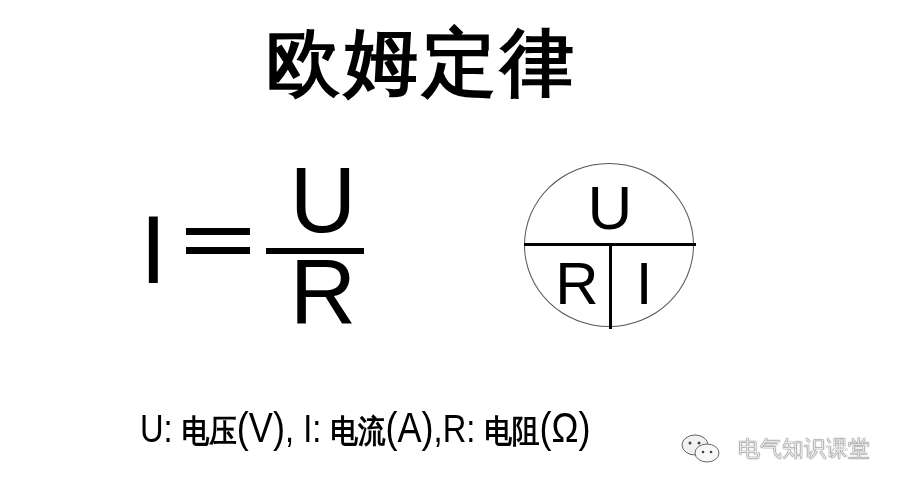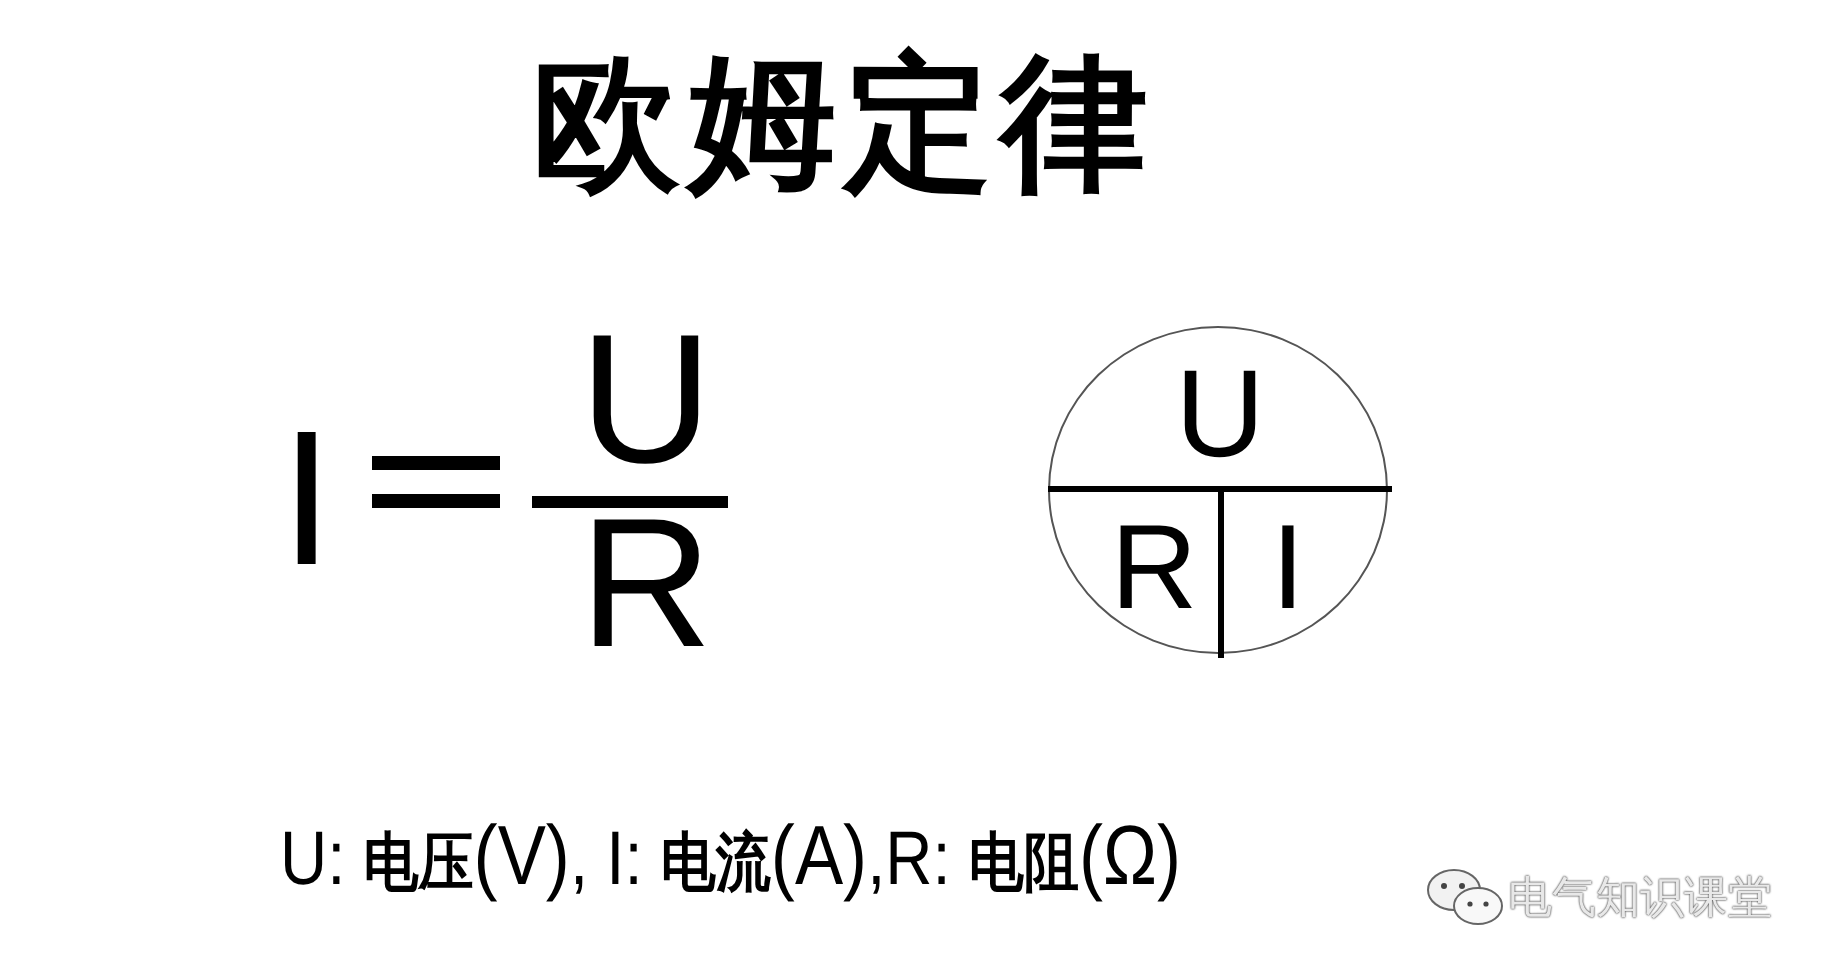--- a/index.html
+++ b/index.html
@@ -52,21 +52,21 @@
       font-family: "Liberation Sans", sans-serif; font-size: 60px; line-height: 70px;
     }
     .legend {
       position: absolute; left: 140px; top: 398px; white-space: nowrap;
       font-family: "Liberation Sans", sans-serif; font-size: 38px; line-height: 60px;
       transform: scaleX(0.86); transform-origin: left center;
     }
     .legend .cn { font-family: "DejaVu Sans", sans-serif; font-weight: bold; font-size: 32px; }
     .legend .paren { font-size: 42px; }
     .watermark {
-      position: absolute; left: 712px; top: 432px; display: flex; align-items: center; gap: 0;
+      position: absolute; left: 680px; top: 432px; display: flex; align-items: center; gap: 16px;
       color: #e8e8e8; font-family: "DejaVu Sans", sans-serif; font-size: 22px;
       text-shadow: 0 0 1px #555, 0 0 1px #555;
     }
     .wm-icon { width: 42px; height: 34px; position: relative; }
   </style>
 </head>
 <body>
 
 <div class="title">欧姆定律</div>
 

